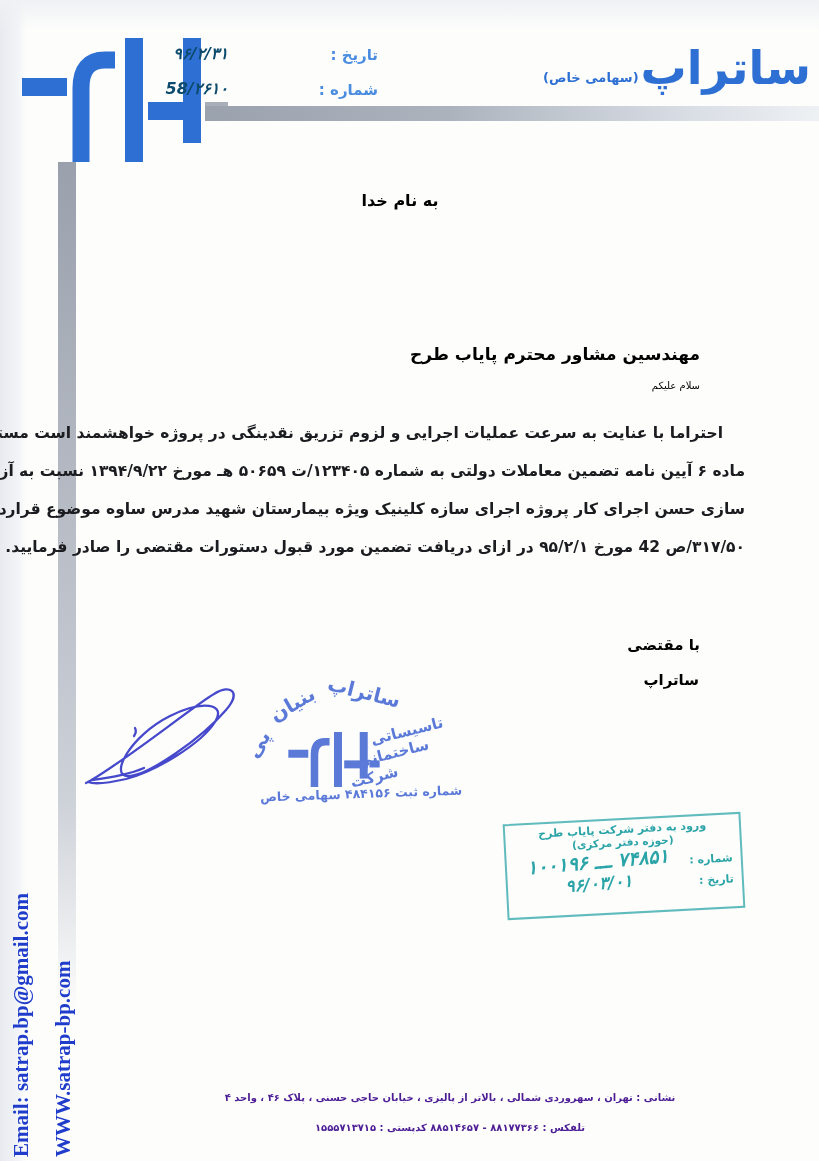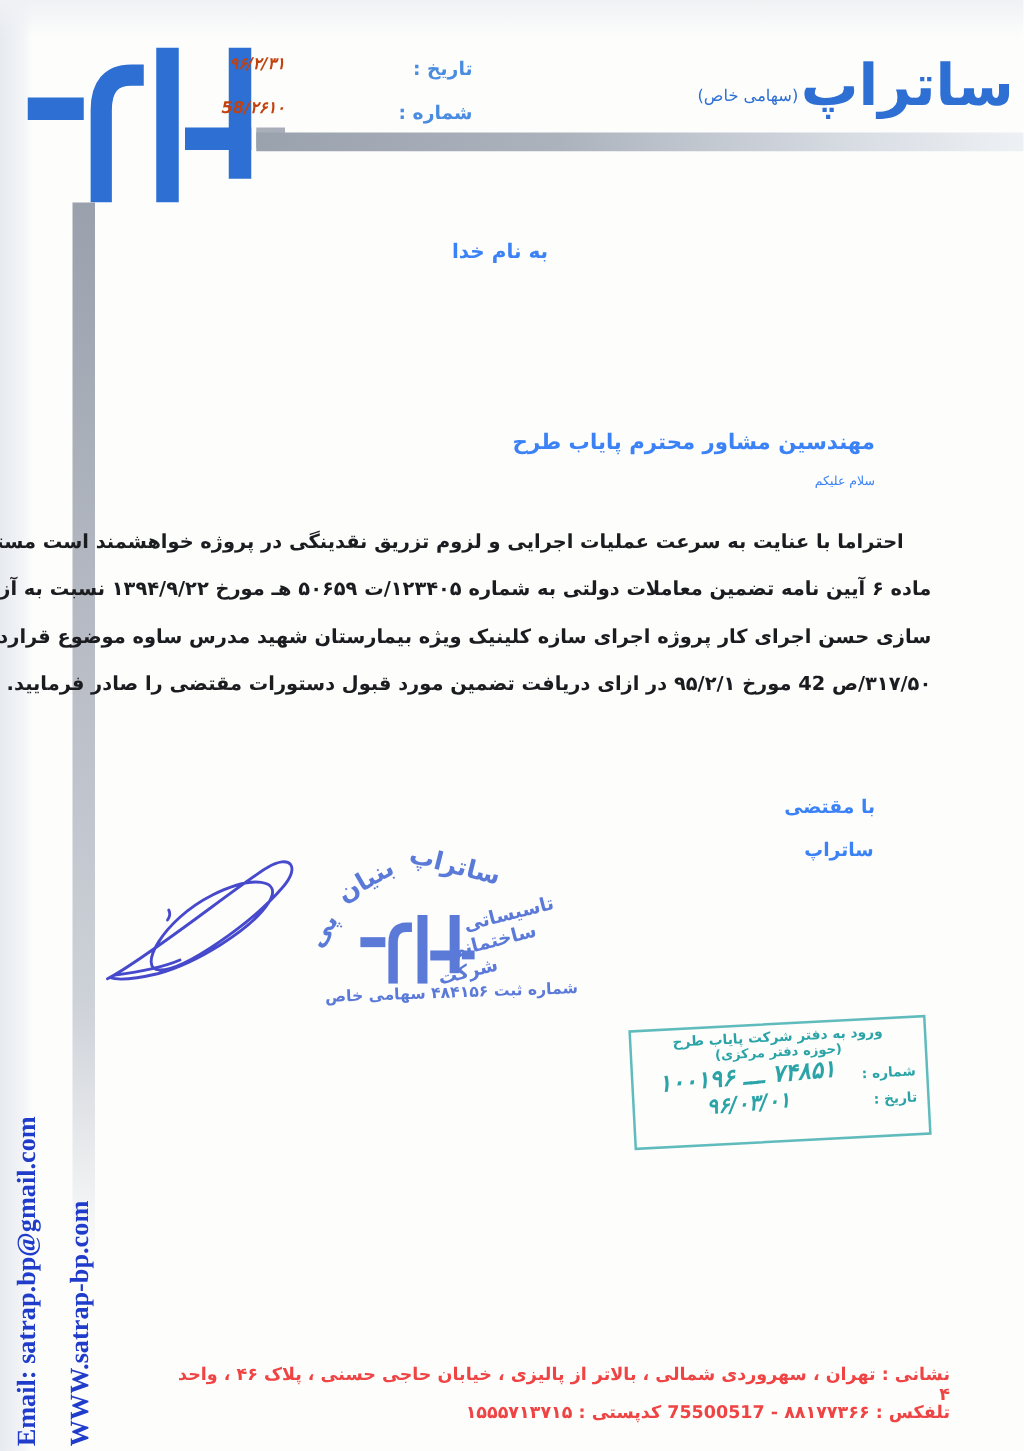--- a/index.html
+++ b/index.html
@@ -7,49 +7,49 @@
     position:relative;width:819px;height:1161px;overflow:hidden;
     background:#fdfdfc;font-family:"DejaVu Sans",sans-serif;
   }
   .abs{position:absolute;}
   .fa{direction:rtl;unicode-bidi:plaintext;}
   
   .edge-left{left:0;top:0;width:26px;height:1161px;background:linear-gradient(to right,#e7eaef,#f2f4f7 70%,rgba(250,250,250,0));}
   .edge-top{left:0;top:0;width:819px;height:30px;background:linear-gradient(to bottom,#eff1f4,rgba(253,253,252,0));}
   
   .hdr-label{color:#4a8ce0;font-size:15px;font-weight:bold;}
-  .hdr-value{color:#c2410c;font-size:13px;font-weight:bold;font-style:italic;letter-spacing:1px;}
+  .hdr-value{color:#0c4a6e;font-size:16px;font-weight:bold;font-style:italic;letter-spacing:1px;}
   .company-name{color:#2d6fd3;font-size:46px;font-weight:bold;line-height:1;}
-  .company-type{color:#2d6fd3;font-size:13px;font-weight:normal;padding-bottom:6px;margin-top:28px;}
+  .company-type{color:#2d6fd3;font-size:13px;font-weight:bold;padding-bottom:6px;margin-top:28px;}
   .header-divider{left:205px;top:106px;width:614px;height:15px;
     background:linear-gradient(to right,#9aa2ae,#adb3bd 40%,#d8dde4 78%,#eef1f4 100%);}
   .company-subtitle{color:#2f7bd9;font-size:21px;font-weight:bold;}
   .v-rule{left:58px;top:162px;width:18px;height:850px;
     background:linear-gradient(to bottom,#9aa0ac,#b9bec7 45%,#cdd1d8 75%,rgba(235,237,240,0));}
   
-  .dark{color:#3b82f6;}
+  .dark{color:#000000;}
   .body-line{font-size:15.5px;font-weight:bold;color:#1b1c20;white-space:nowrap;text-align:right;}
   
   .seal{color:#4e6fd6;opacity:.92;}
   .seal .w{position:absolute;font-weight:bold;white-space:nowrap;}
   
   .receipt{
     left:505px;top:818px;width:238px;height:96px;
     border:2px solid rgba(43,164,168,.75);color:#2ba4a8;
     transform:rotate(-3deg);padding:3px 8px;box-sizing:border-box;
     font-weight:bold;
   }
   .receipt .t1{font-size:11px;text-align:center;letter-spacing:1px;}
   .receipt .t2{font-size:10.5px;text-align:center;}
   .receipt .row{display:flex;direction:rtl;align-items:baseline;margin-top:1px;}
   .receipt .lbl{font-size:11px;width:52px;flex:0 0 auto;}
   .receipt .val{font-size:19px;font-style:italic;letter-spacing:2px;flex:1;text-align:center;transform:rotate(-2deg);}
   .receipt .val.date{font-size:17px;}
   
-  .footer-line{color:#ef4444;font-size:14px;font-weight:bold;}
+  .footer-line{color:#4c1d95;font-size:10px;font-weight:bold;text-align:center;}
   .vtext{color:#1f3ccb;font-family:"Liberation Serif","DejaVu Serif",serif;font-weight:bold;font-size:21px;
     white-space:nowrap;transform-origin:0 100%;transform:rotate(-90deg);}
 </style>
 </head>
 <body>
 
 <div id="page">
 
   <div class="abs edge-left"></div>
   <div class="abs edge-top"></div>
@@ -127,15 +127,15 @@
     <div class="row">
       <span class="lbl fa">تاریخ :</span>
       <span class="val date fa">۹۶/۰۳/۰۱</span>
     </div>
   </div>
 
   <div class="abs vtext" style="left:34px;bottom:4px;">Email: satrap.bp@gmail.com</div>
   <div class="abs vtext" style="left:76px;bottom:4px;">WWW.satrap-bp.com</div>
 
   <div class="abs footer-line fa" style="left:140px;top:1092px;width:620px;">نشانی : تهران ، سهروردی شمالی ، بالاتر از پالیزی ، خیابان حاجی حسنی ، پلاک ۴۶ ، واحد ۴</div>
-  <div class="abs footer-line fa" style="left:140px;top:1122px;width:620px;">تلفکس : ۸۸۱۷۷۳۶۶ - 75500517      کدپستی : ۱۵۵۵۷۱۳۷۱۵</div>
+  <div class="abs footer-line fa" style="left:140px;top:1122px;width:620px;">تلفکس : ۸۸۱۷۷۳۶۶ - ۸۸۵۱۴۶۵۷      کدپستی : ۱۵۵۵۷۱۳۷۱۵</div>
 
 </div>
 
 </body></html>

